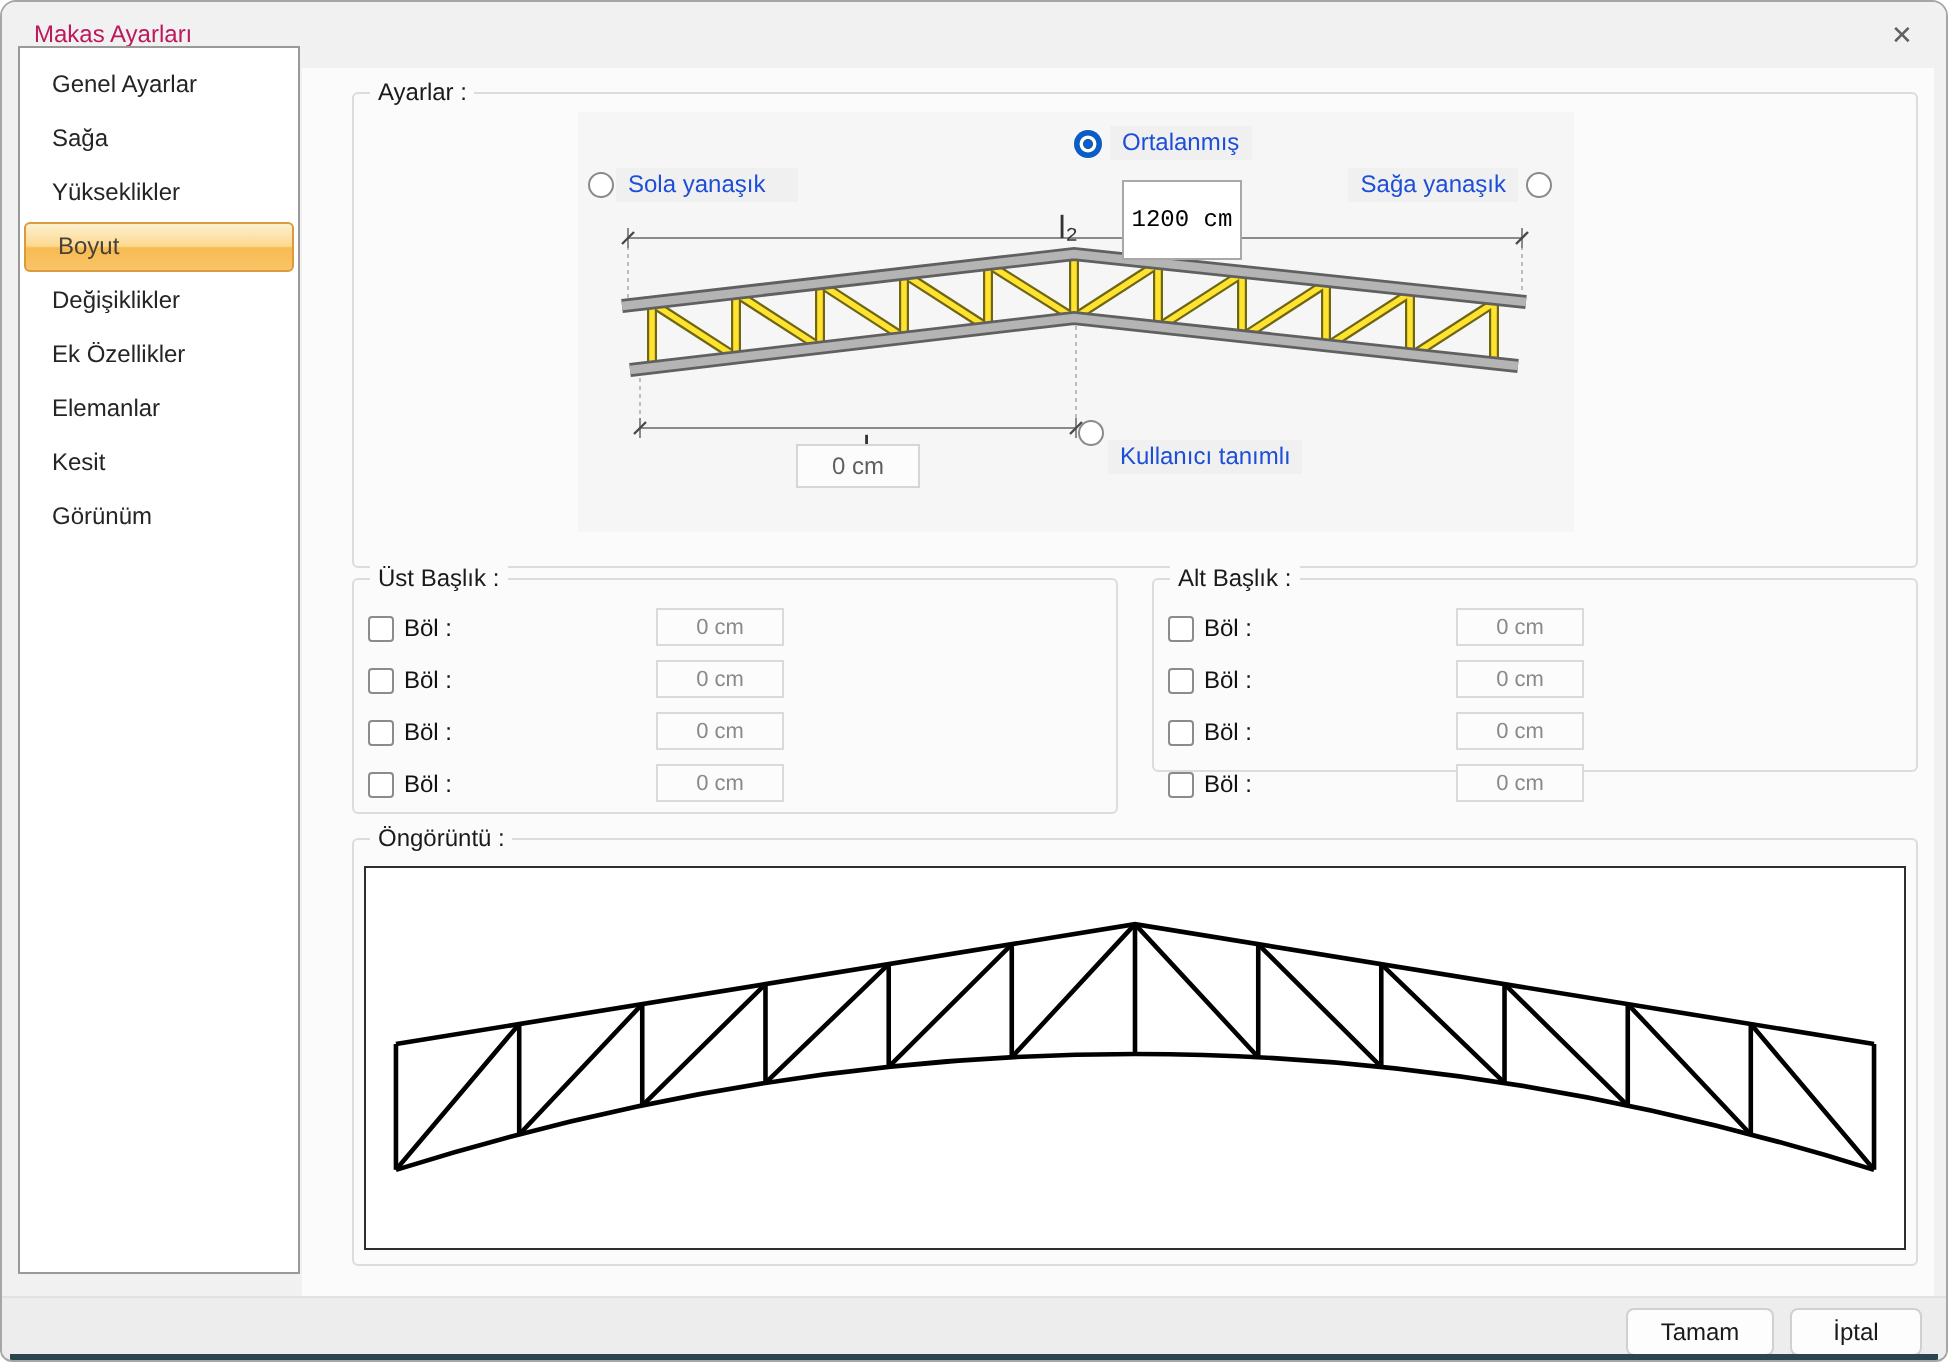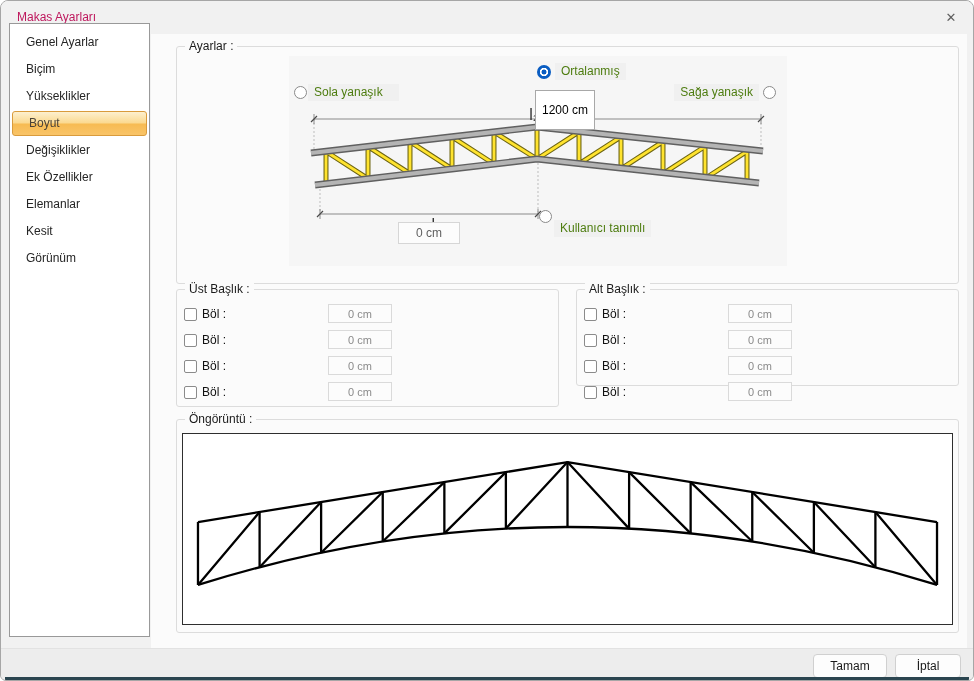--- a/index.html
+++ b/index.html
@@ -44,21 +44,21 @@
   
   .bitmap { position:absolute; left:288px; top:55px; width:498px; height:210px;
     background:#f6f6f6; }
   .bitmap svg { position:absolute; left:0; top:0; }
 
   .radio { position:absolute; width:13px; height:13px; border-radius:50%;
     border:1px solid #8a8a8a; background:#fff; }
   .radio.checked { width:14px; height:14px; border:none;
     background:radial-gradient(circle,#0a5dc2 0 2.3px,#ffffff 2.7px 4px,#0a5dc2 4.4px 7.5px); }
   .plate { position:absolute; background:#f0f0f0; padding:1px 6px; height:17px;
-    line-height:15px; color:#4d7c0f; white-space:nowrap; }
+    line-height:15px; color:#1d4ed8; white-space:nowrap; }
 
   .img-input { position:absolute; border:1px solid #a8a8a8; background:#ffffff;
     text-align:center; font-family:"Liberation Sans",sans-serif; font-size:12px; color:#000; }
   .img-input.dim { border:1px solid #d6d6d6; background:#fcfcfc; color:#5f5f5f; }
   .dim-label { position:absolute; font-size:16px; color:#333; }
 
   
   .bol-row { position:absolute; left:7px; height:20px; display:flex; align-items:center; }
   .cb { width:13px; height:13px; border:1px solid #8b8b8b; border-radius:2px;
     background:#fff; flex:0 0 auto; }
@@ -83,21 +83,21 @@
 
 <div id="window">
 
   <div class="titlebar">
     <span class="title">Makas Ayarları</span>
     <span class="close-btn"><span>✕</span></span>
   </div>
 
   <div class="sidebar">
     <div class="side-item">Genel Ayarlar</div>
-    <div class="side-item">Biçim</div>
+    <div class="side-item">Sağa</div>
     <div class="side-item">Yükseklikler</div>
     <div class="side-item active">Boyut</div>
     <div class="side-item">Değişiklikler</div>
     <div class="side-item">Ek Özellikler</div>
     <div class="side-item">Elemanlar</div>
     <div class="side-item">Kesit</div>
     <div class="side-item">Görünüm</div>
   </div>
 
   <div class="content-bg"></div>
@@ -137,21 +137,21 @@
     <span class="radio" style="left:5px;top:30px;"></span>
     <span class="plate" style="left:19px;top:28px;width:91px;">Sola yanaşık</span>
 
     <span class="plate" style="right:28px;top:28px;text-align:right;">Sağa yanaşık</span>
     <span class="radio" style="right:11px;top:30px;"></span>
 
     <span class="radio" style="left:250px;top:154px;"></span>
     <span class="plate" style="left:265px;top:164px;">Kullanıcı tanımlı</span>
 
     <span class="dim-label" style="left:226px;top:50px;width:24px;text-align:right;">l₂</span>
-    <input class="img-input" style="left: 246px; top: 34px; width: 60px; height: 40px;" value="1200 cm">
+    <input class="img-input" style="left: 272px; top: 34px; width: 60px; height: 40px; font-family: Liberation Mono, monospace;" value="1200 cm">
 
     <span class="dim-label" style="left:135px;top:160px;width:24px;text-align:center;">l₁</span>
     <input class="img-input dim" style="left: 109px; top: 166px; width: 62px; height: 22px;" value="0 cm">
   </div>
 
   <div class="group" style="left:175px;top:288px;width:383px;height:118px;">
     <span class="group-label">Üst Başlık :</span>
     <div class="bol-row" style="top:14px;">
       <span class="cb"></span>
       <span class="bol-label">Böl :</span>

